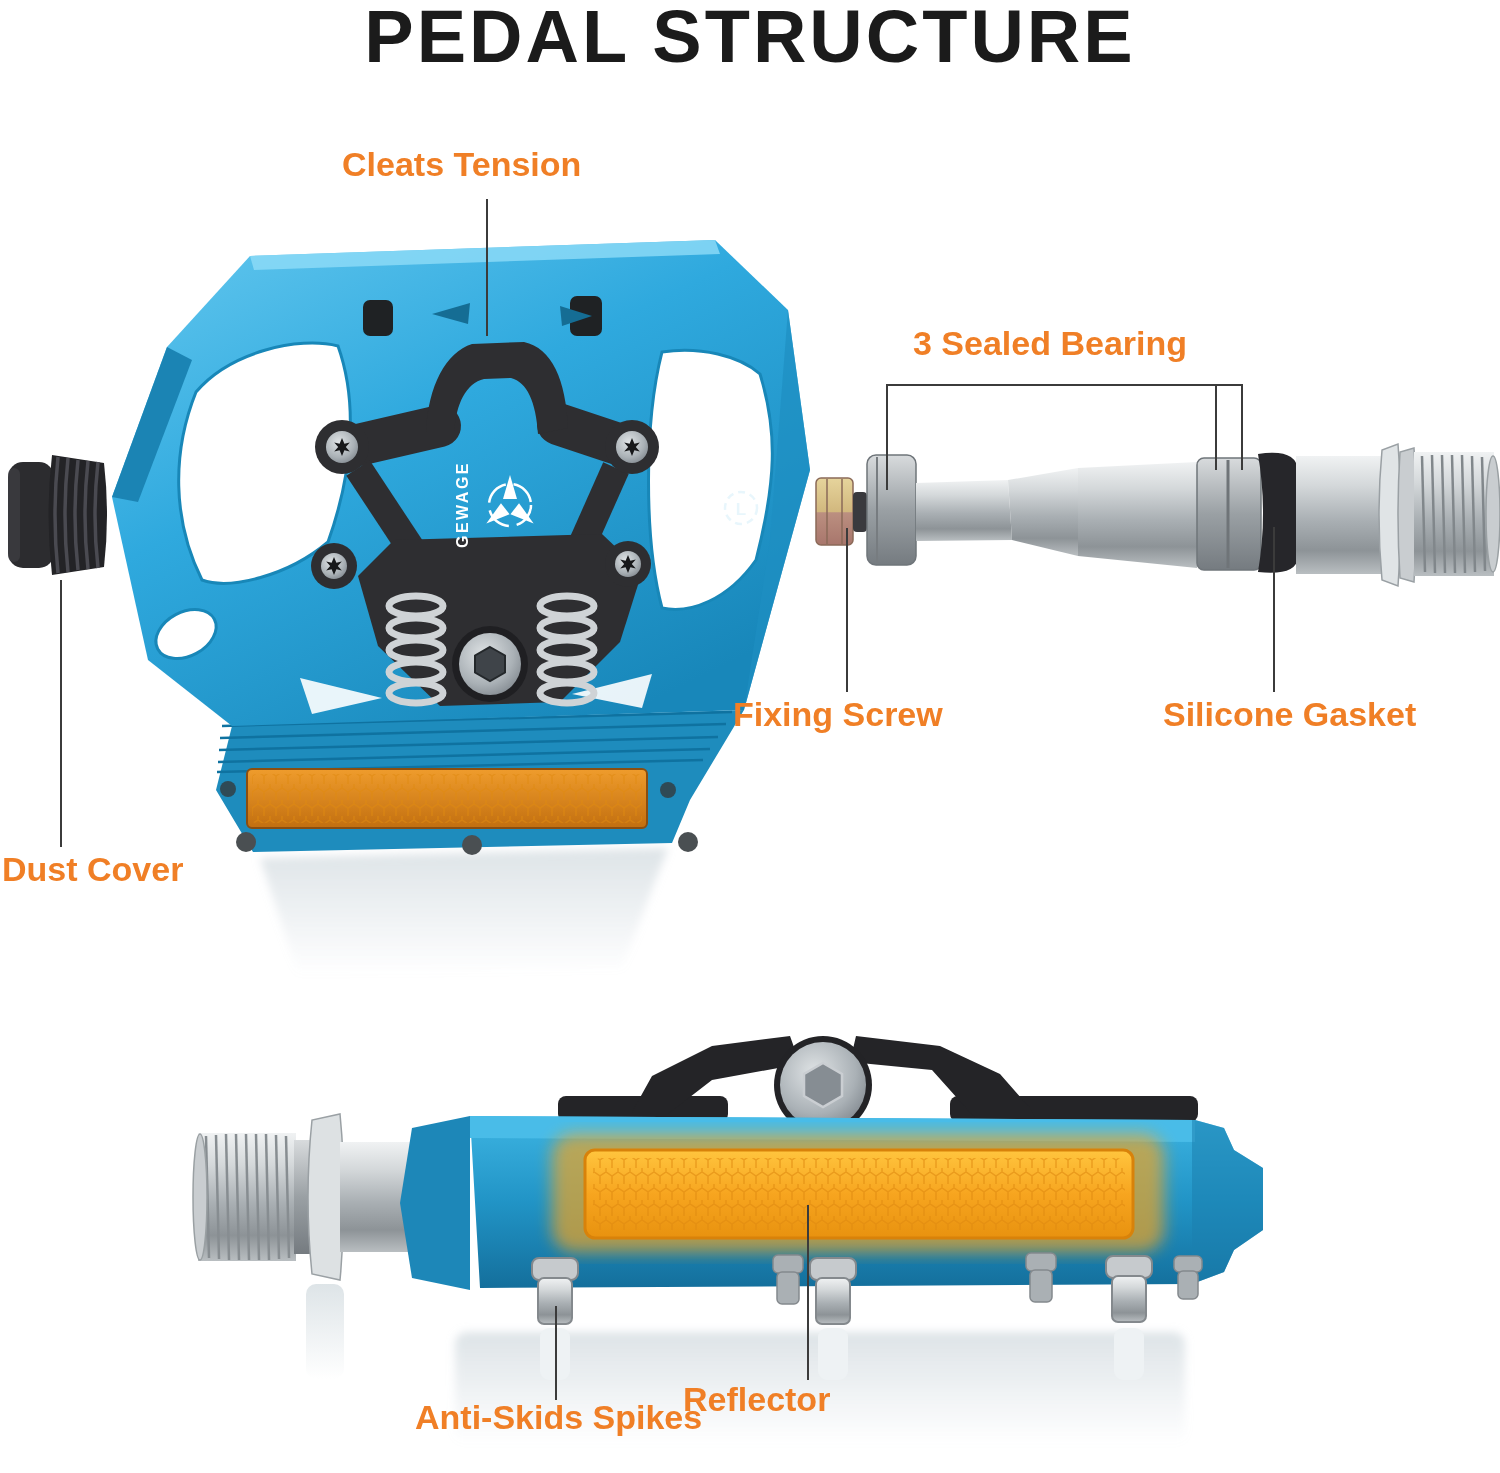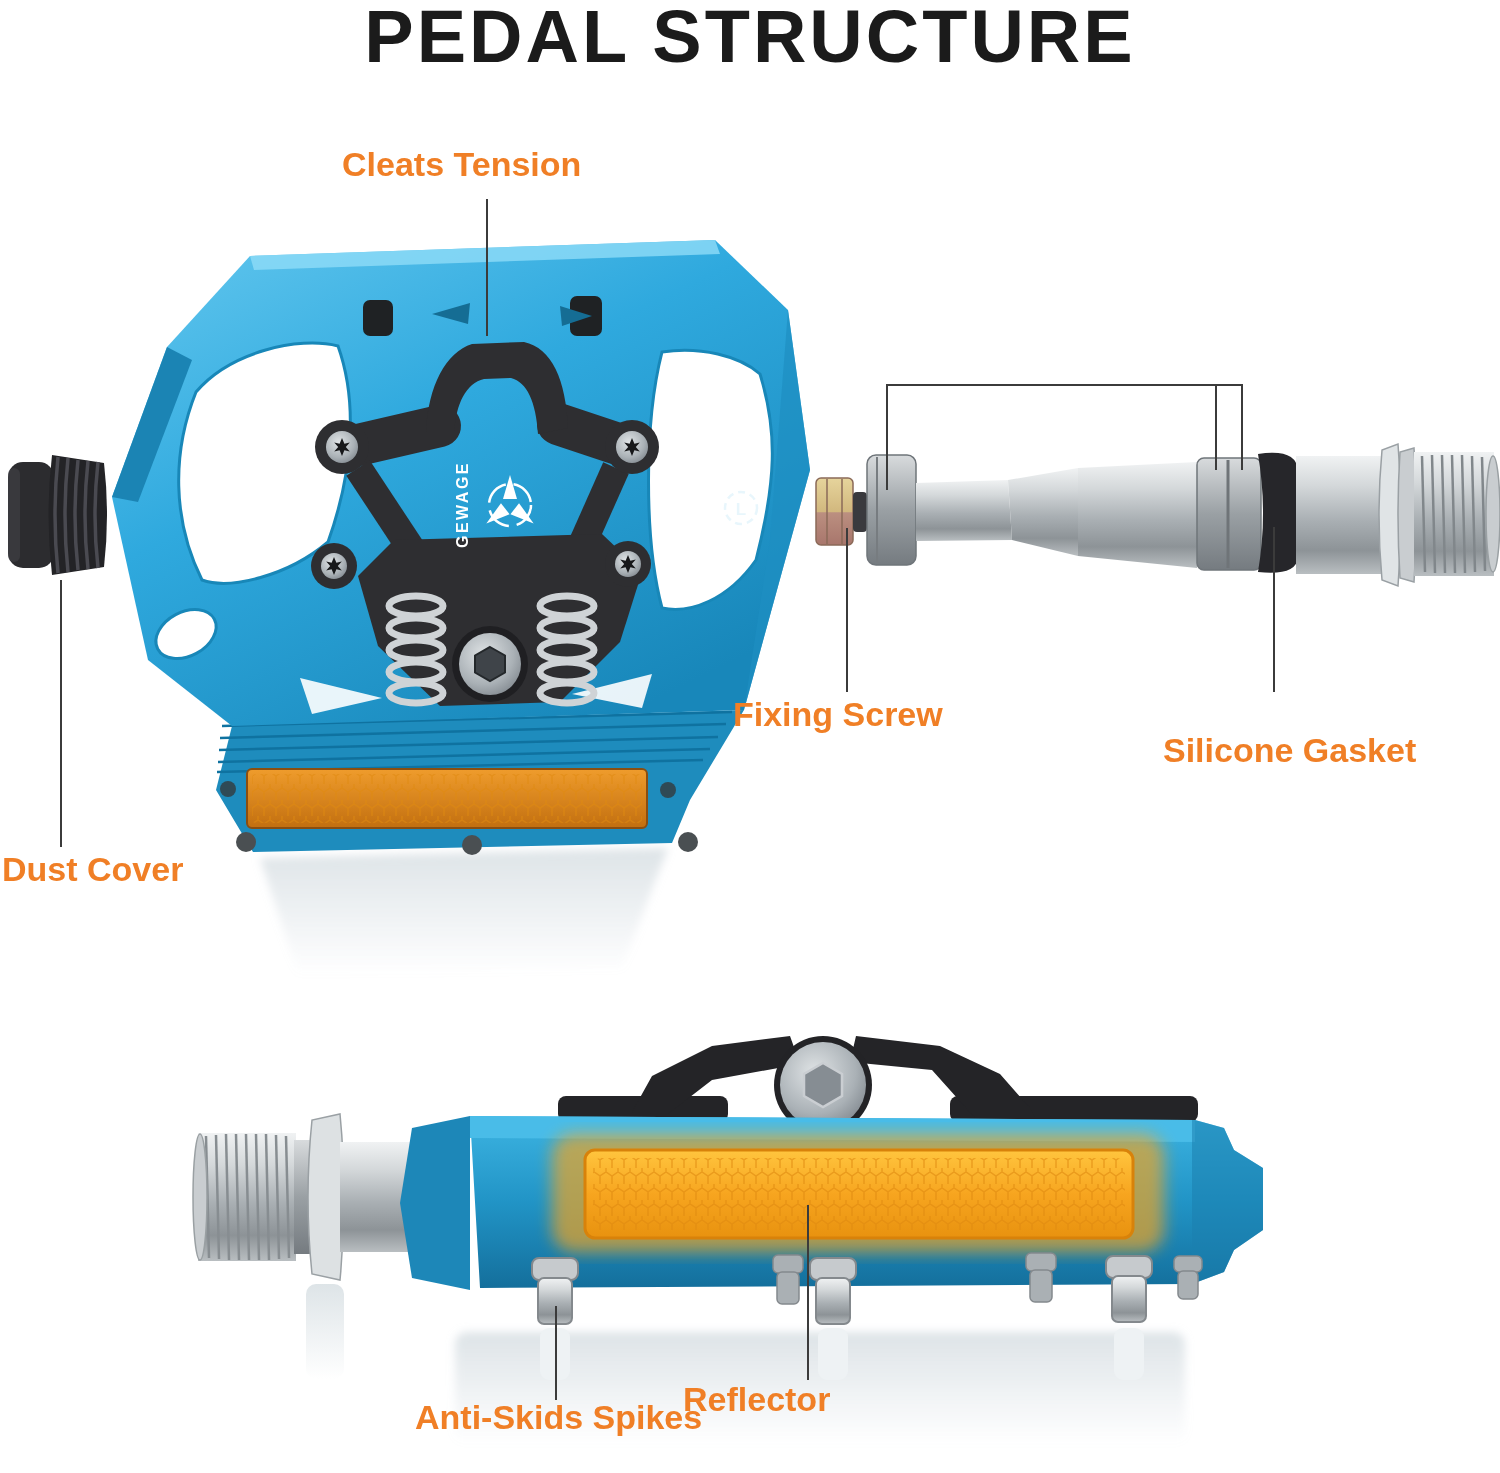--- a/index.html
+++ b/index.html
@@ -297,25 +297,26 @@
   <line x1="61" y1="580" x2="61" y2="847"></line>
   <line x1="556" y1="1306" x2="556" y2="1400"></line>
   <line x1="808" y1="1205" x2="808" y2="1380"></line>
 </g>
 </svg>
 
 <div class="title">PEDAL STRUCTURE</div>
 
 <div class="plabel" style="left:342px;top:147px;width:300px;">Cleats Tension</div>
 
+<div class="plabel" style="left:913px;top:326px;width:300px;">3 Sealed Bearing</div>
 
 
 <div class="plabel" style="left:733px;top:697px;width:300px;">Fixing Screw</div>
 
-<div class="plabel" style="left:1163px;top:697px;width:300px;margin-top:36px;">Silicone Gasket</div>
+<div class="plabel" style="left:1163px;top:697px;width:300px;">Silicone Gasket</div>
 
 <div class="plabel" style="left:2px;top:852px;width:190px;">Dust Cover</div>
 
 <div class="plabel" style="left:415px;top:1400px;width:300px;">Anti-Skids Spikes</div>
 
 <div class="plabel" style="left:683px;top:1382px;width:200px;">Reflector</div>
 
 </div>
 
 </body></html>

